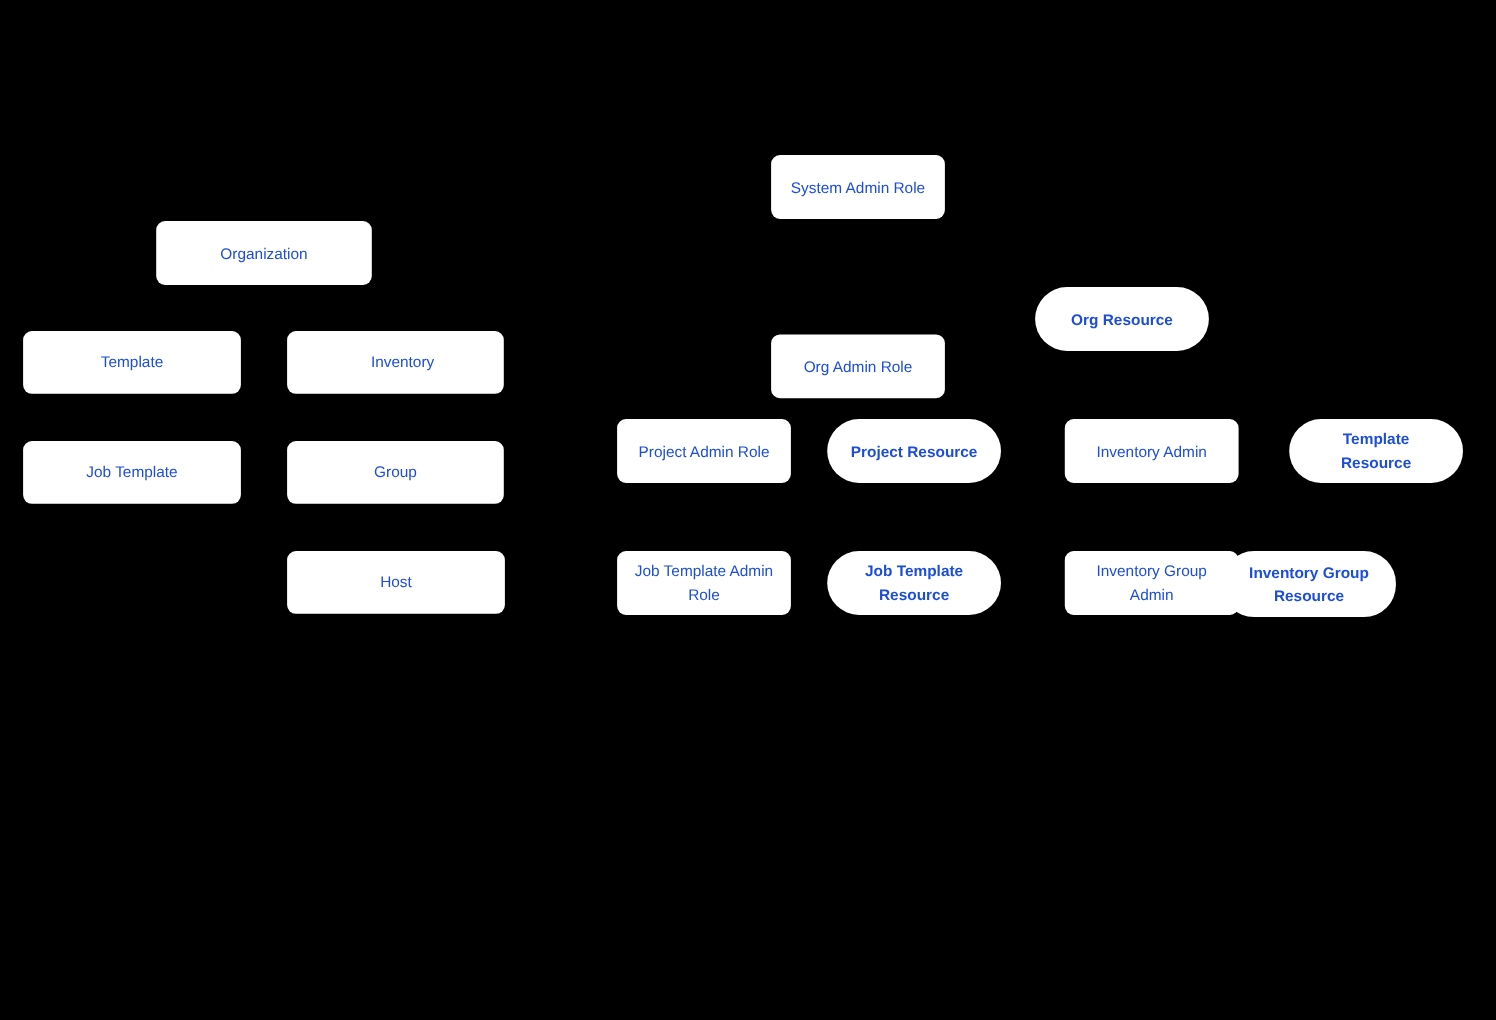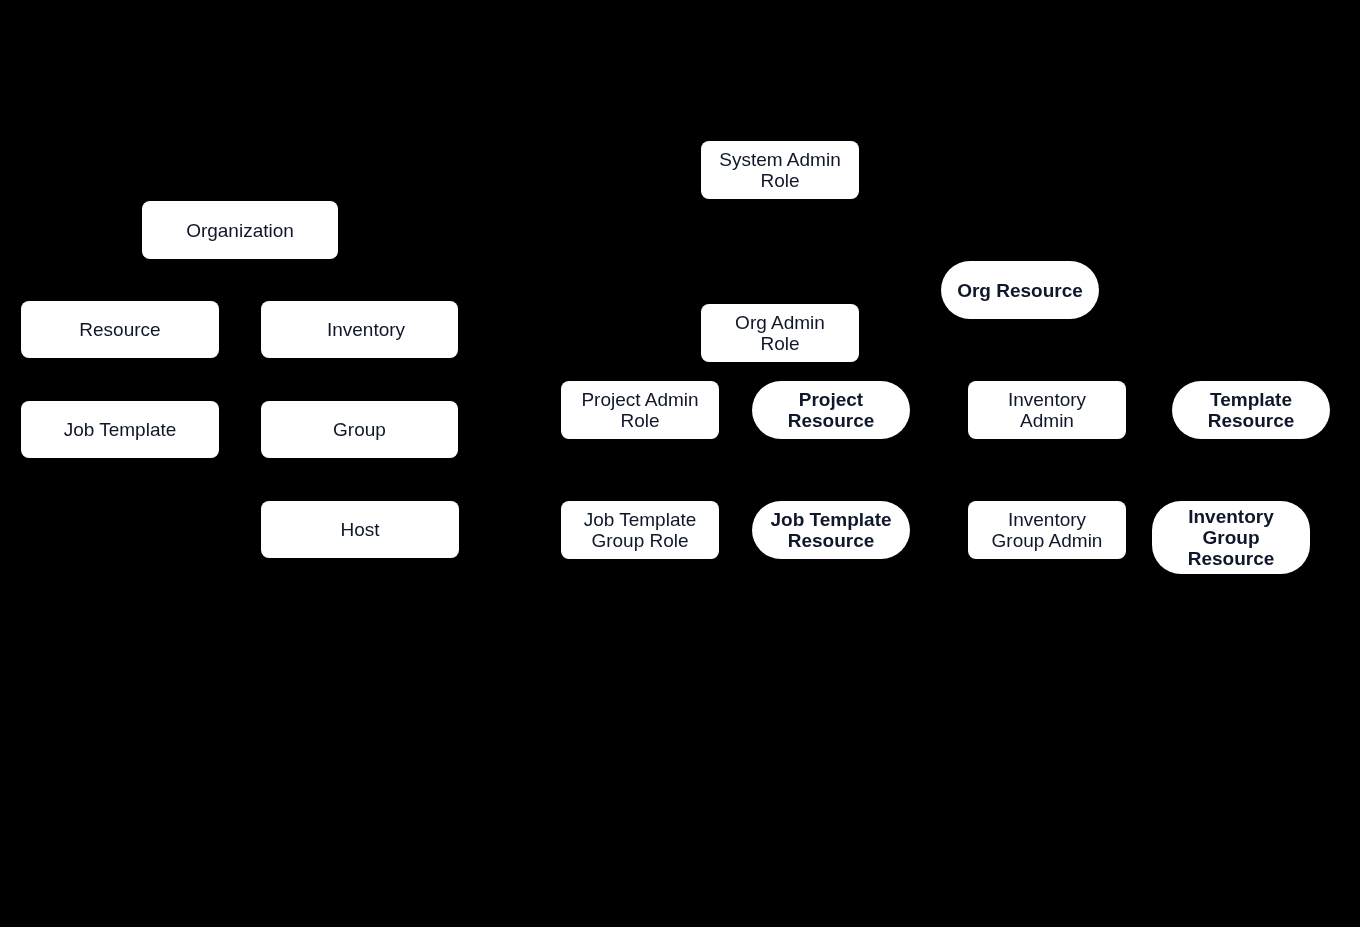--- a/index.html
+++ b/index.html
@@ -15,46 +15,46 @@
   }
   .canvas {
     position: relative;
     width: 1360px;
     height: 927px;
     background: #000000;
   }
   .node {
     position: absolute;
     background: #ffffff;
-    color: #0f172a;
+    color: #1d4ed8;
     display: flex;
     align-items: center;
     justify-content: center;
     text-align: center;
-    font-size: 19px;
+    font-size: 14px;
     line-height: 21px;
     padding: 0 15px;
     box-sizing: border-box;
   }
   .node.rectangle {
     border-radius: 8px;
   }
   .node.stadium {
     border-radius: 29px;
     font-weight: bold;
   }
 </style>
 </head>
 <body>
 
 <div class="canvas">
 
   <div class="node rectangle" style="left:142px; top:201px; width:196px; height:58px;text-align:right;">Organization</div>
 
-  <div class="node rectangle" style="left:21px; top:301px; width:198px; height:57px;">Resource</div>
+  <div class="node rectangle" style="left:21px; top:301px; width:198px; height:57px;">Template</div>
 
   <div class="node rectangle" style="left:261px; top:301px; width:197px; height:57px;padding-left:28px;">Inventory</div>
 
   <div class="node rectangle" style="left:261px; top:401px; width:197px; height:57px;">Group</div>
 
   <div class="node rectangle" style="left:21px; top:401px; width:198px; height:57px;">Job Template</div>
 
   <div class="node rectangle" style="left:261px; top:501px; width:198px; height:57px;">Host</div>
 
   <div class="node rectangle" style="left:701px; top:141px; width:158px; height:58px;">System Admin Role</div>
@@ -64,22 +64,22 @@
   <div class="node stadium" style="left:941px; top:261px; width:158px; height:58px;">Org Resource</div>
 
   <div class="node rectangle" style="left:561px; top:381px; width:158px; height:58px;">Project Admin Role</div>
 
   <div class="node stadium" style="left:752px; top:381px; width:158px; height:58px;">Project Resource</div>
 
   <div class="node rectangle" style="left:968px; top:381px; width:158px; height:58px;">Inventory Admin</div>
 
   <div class="node stadium" style="left:1172px; top:381px; width:158px; height:58px;">Template Resource</div>
 
-  <div class="node rectangle" style="left:561px; top:501px; width:158px; height:58px;">Job Template Group Role</div>
+  <div class="node rectangle" style="left:561px; top:501px; width:158px; height:58px;">Job Template Admin Role</div>
 
   <div class="node stadium" style="left:752px; top:501px; width:158px; height:58px;text-align:center;">Job Template Resource</div>
 
   <div class="node rectangle" style="left:968px; top:501px; width:158px; height:58px;">Inventory Group Admin</div>
 
-  <div class="node stadium" style="left:1152px; top:501px; width:158px; height:73px;">Inventory Group Resource</div>
+  <div class="node stadium" style="left:1111px; top:501px; width:158px; height:60px;">Inventory Group Resource</div>
 
 
 </div>
 
 </body></html>

